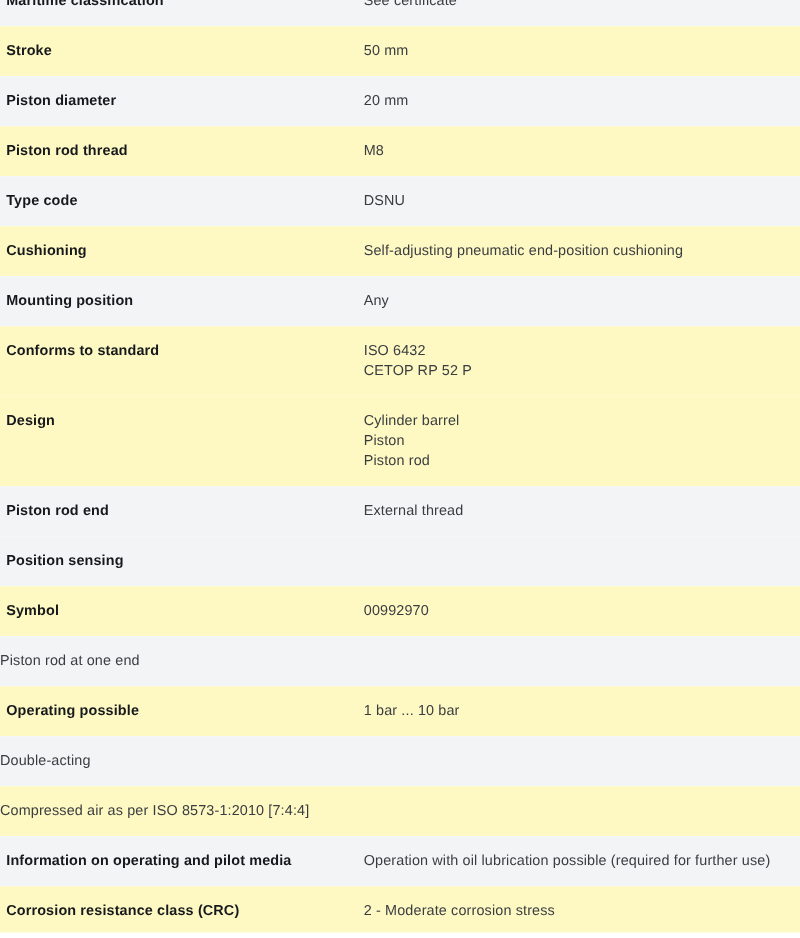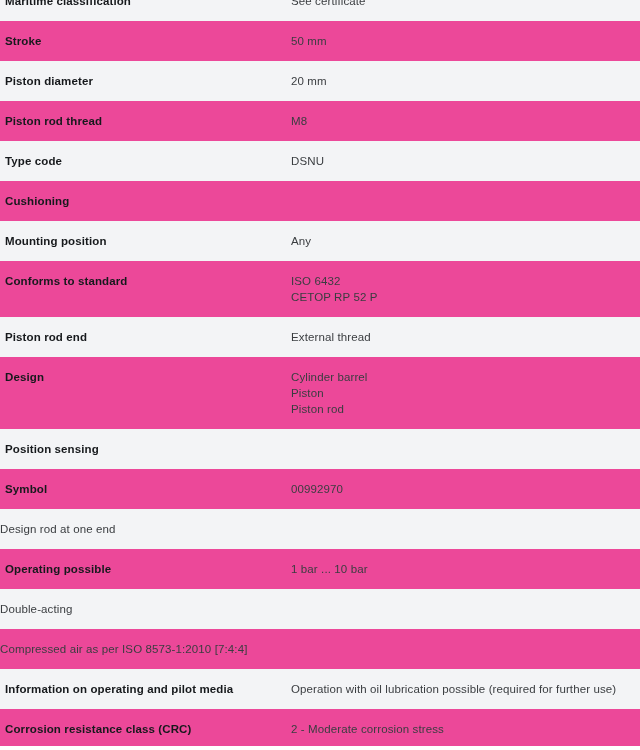--- a/index.html
+++ b/index.html
@@ -24,21 +24,21 @@
     position: relative;
   }
   #table-shift {
     position: absolute;
     top: -19px;
     left: 0;
     width: 640px;
   }
 
   .spec-row {
-    background: #ec4899;
+    background: #fef9c3;
   }
   .spec-row.band {
     background: #f3f4f6;
   }
 
   .spec-row > div {
     display: table-cell;
     vertical-align: top;
     padding-top: 12px;
     padding-bottom: 12px;
@@ -108,60 +108,63 @@
         </div>
       </div>
       <div class="spec-row band">
         <div class="cell-label">Type code</div>
         <div class="cell-value">
           <span class="value-line">DSNU</span>
         </div>
       </div>
       <div class="spec-row">
         <div class="cell-label">Cushioning</div>
+        <div class="cell-value">
+          <span class="value-line">Self-adjusting pneumatic end-position cushioning</span>
+        </div>
       </div>
       <div class="spec-row band">
         <div class="cell-label">Mounting position</div>
         <div class="cell-value">
           <span class="value-line">Any</span>
         </div>
       </div>
       <div class="spec-row">
         <div class="cell-label">Conforms to standard</div>
         <div class="cell-value">
           <span class="value-line">ISO 6432</span>
           <span class="value-line">CETOP RP 52 P</span>
         </div>
       </div>
-      <div class="spec-row band">
-        <div class="cell-label">Piston rod end</div>
-        <div class="cell-value">
-          <span class="value-line">External thread</span>
-        </div>
-      </div>
       <div class="spec-row">
         <div class="cell-label">Design</div>
         <div class="cell-value">
           <span class="value-line">Cylinder barrel</span>
           <span class="value-line">Piston</span>
           <span class="value-line">Piston rod</span>
+        </div>
+      </div>
+      <div class="spec-row band">
+        <div class="cell-label">Piston rod end</div>
+        <div class="cell-value">
+          <span class="value-line">External thread</span>
         </div>
       </div>
       <div class="spec-row band">
         <div class="cell-label">Position sensing</div>
       </div>
       <div class="spec-row">
         <div class="cell-label">Symbol</div>
         <div class="cell-value">
           <span class="value-line">00992970</span>
         </div>
       </div>
       <div class="spec-row band">
         <div class="cell-value">
-          <span class="value-line">Design rod at one end</span>
+          <span class="value-line">Piston rod at one end</span>
         </div>
       </div>
       <div class="spec-row">
         <div class="cell-label">Operating possible</div>
         <div class="cell-value">
           <span class="value-line">1 bar ... 10 bar</span>
         </div>
       </div>
       <div class="spec-row band">
         <div class="cell-value">

